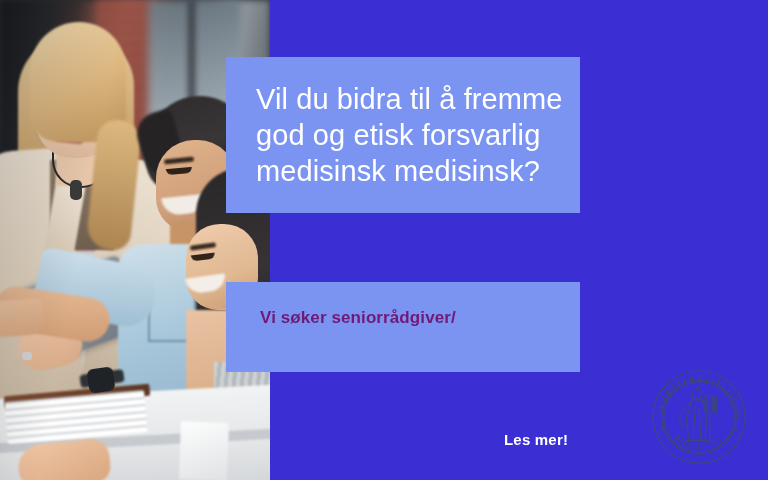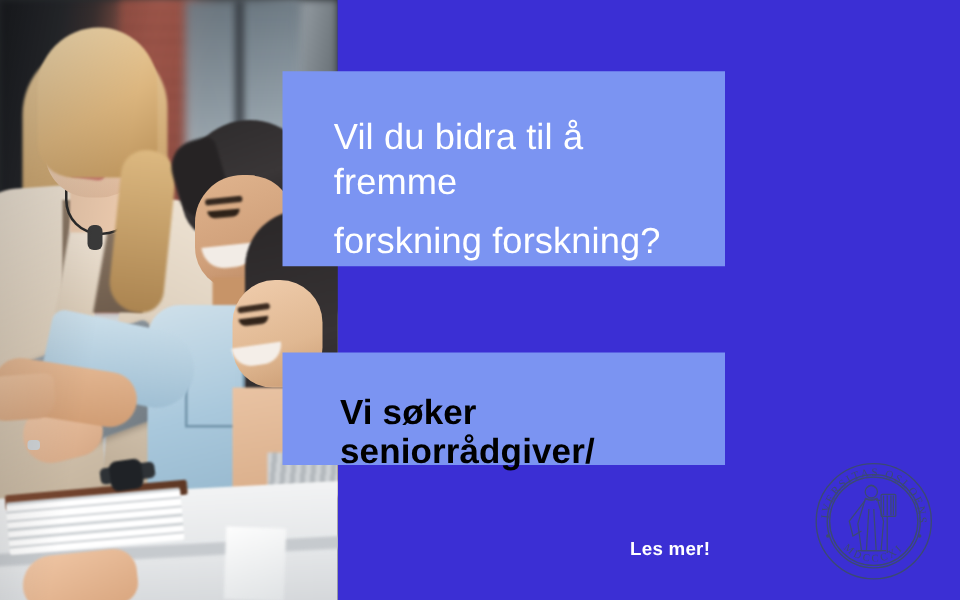--- a/index.html
+++ b/index.html
@@ -347,31 +347,31 @@
   }
   .textbox-1 {
     left:226px; top:57px; width:354px; height:156px;
     padding: 24px 0 0 30px;
   }
   .textbox-2 {
     left:226px; top:282px; width:354px; height:90px;
     padding: 16px 0 0 30px;
   }
   .headline {
-    margin:11px;
+    margin:0;
     color:#ffffff;
     font-size:29px;
     line-height:36px;
     font-weight:400;
     letter-spacing:.1px;
   }
   .subhead {
-    margin:16px;
-    color:#000000;
-    font-size:28px;
+    margin:4px;
+    color:#701a75;
+    font-size:17px;
     line-height:31px;
     font-weight:700;
     letter-spacing:.1px;
   }
   .cta {
     position:absolute;
     left:504px; top:431px;
     color:#ffffff;
     font-size:15px;
     font-weight:700;
@@ -463,21 +463,22 @@
       <div class="photo-vignette"></div>
     </div>
   </div>
 
   <div class="blue-panel"></div>
 
   <div class="light-panel"></div>
 
   <div class="textbox textbox-1">
     <p class="headline">Vil du bidra til å fremme</p>
-    <p class="headline">forskning forskning?</p>
+    <p class="headline">god og etisk forsvarlig</p>
+    <p class="headline">medisinsk medisinsk?</p>
   </div>
 
   <div class="textbox textbox-2">
     <p class="subhead">Vi søker seniorrådgiver/</p>
   </div>
 
   <div class="cta">Les mer!</div>
 
 
   <div class="uio-seal">

